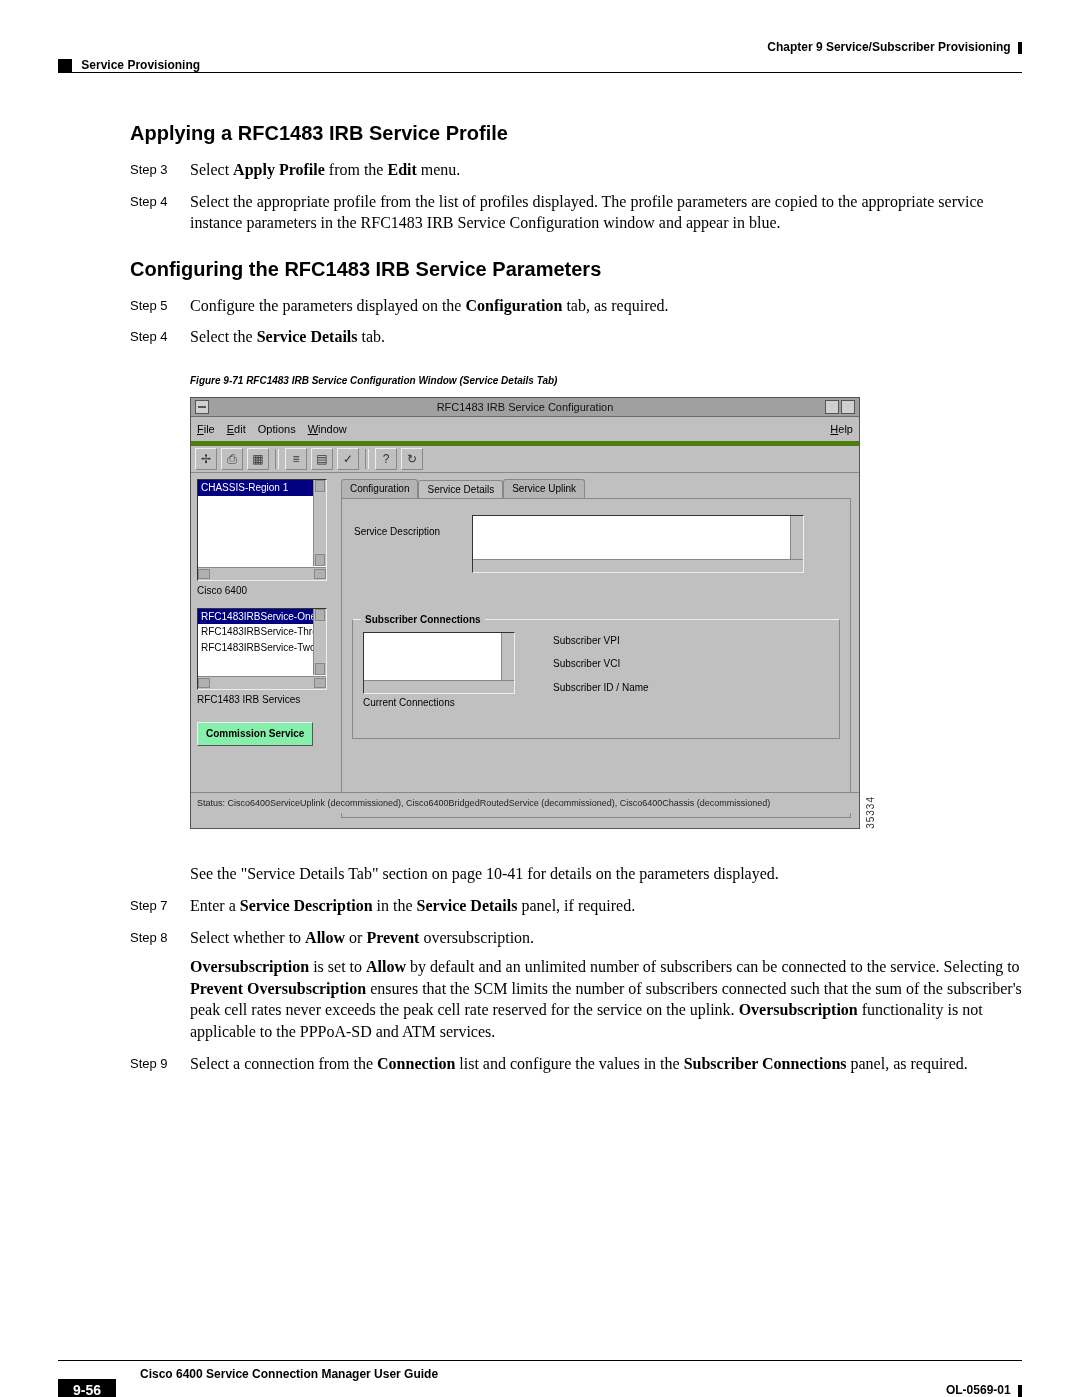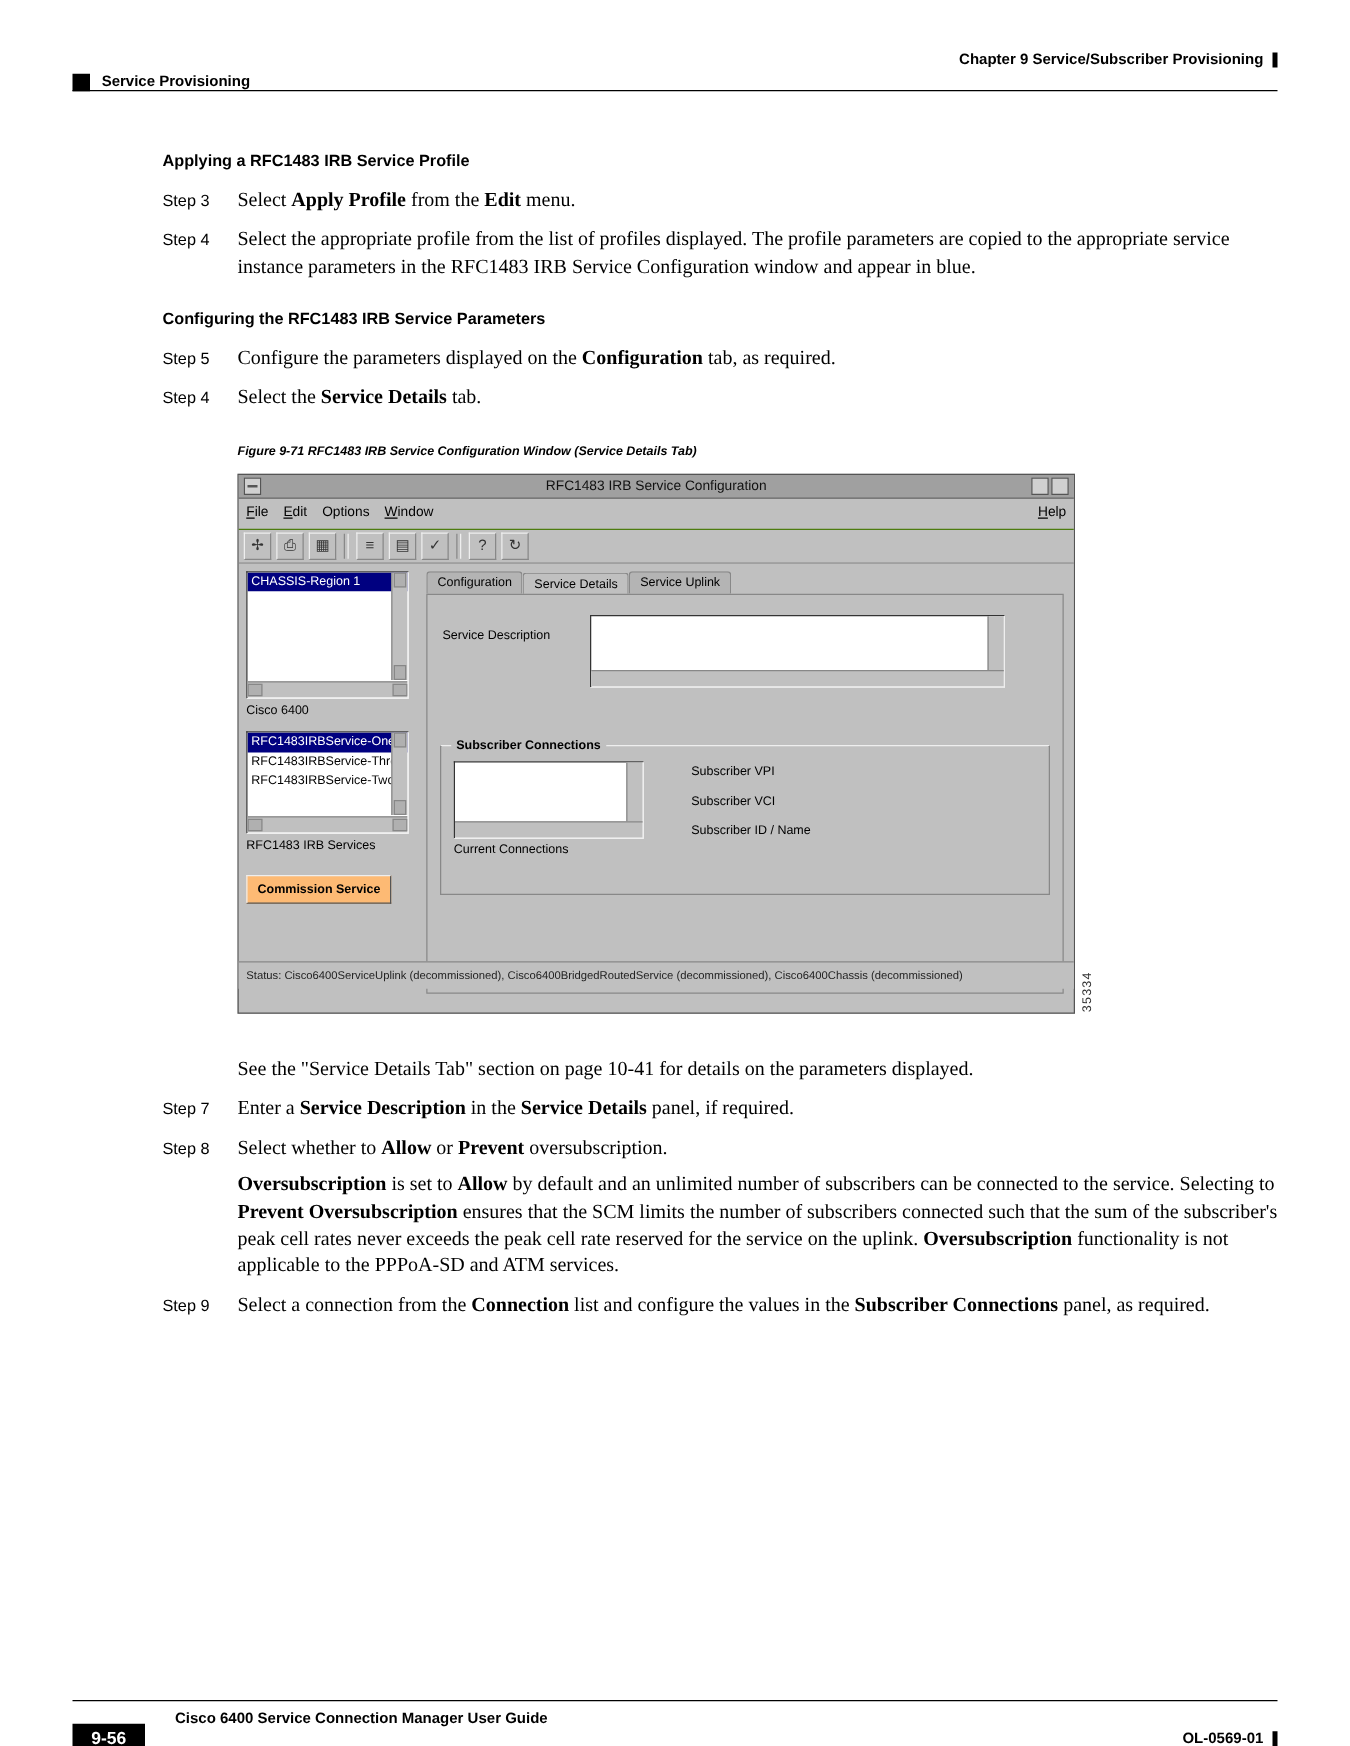--- a/index.html
+++ b/index.html
@@ -61,21 +61,21 @@
     position: absolute;
     top: 120px;
     left: 130px;
     right: 58px;
     font-size: 16px;
     line-height: 1.35;
   }
   .sec-heading {
     font-family: Arial, Helvetica, sans-serif;
     font-weight: bold;
-    font-size: 13px;
+    font-size: 20px;
     margin-bottom: 12px;
   }
   .step-row {
     display: flex;
     margin-bottom: 10px;
   }
   .step-row.mb-big { margin-bottom: 22px; }
   .step-label {
     font-family: Arial, Helvetica, sans-serif;
     font-size: 13px;
@@ -160,21 +160,21 @@
   }
   .title-bar .winbtn span {
     width: 12px; height: 12px;
     border: 1px solid #555;
     background: #d0d0d0;
   }
   .menubar {
     height: 20px;
     background: #c0c0c0;
     padding: 2px 6px;
-    border-bottom: 1px solid #4d7c0f;
+    border-bottom: 5px solid #4d7c0f;
     display: flex;
     justify-content: space-between;
     align-items: center;
   }
   .menubar .left {
     display: flex;
     gap: 12px;
   }
   .menubar .menu-item {
     font-size: 11px;
@@ -276,21 +276,21 @@
     font-size: 10px;
     margin-top: 3px;
     margin-bottom: 10px;
   }
   .commission-btn {
     display: inline-block;
     padding: 4px 8px;
     border: 1px solid #555;
     border-top-color: #eee;
     border-left-color: #eee;
-    background: #fdba74;
+    background: #86efac;
     font-size: 10px;
     font-weight: bold;
     margin-top: 6px;
   }
   .right-panel {
     position: absolute;
     left: 150px;
     top: 6px;
     right: 8px;
   }

